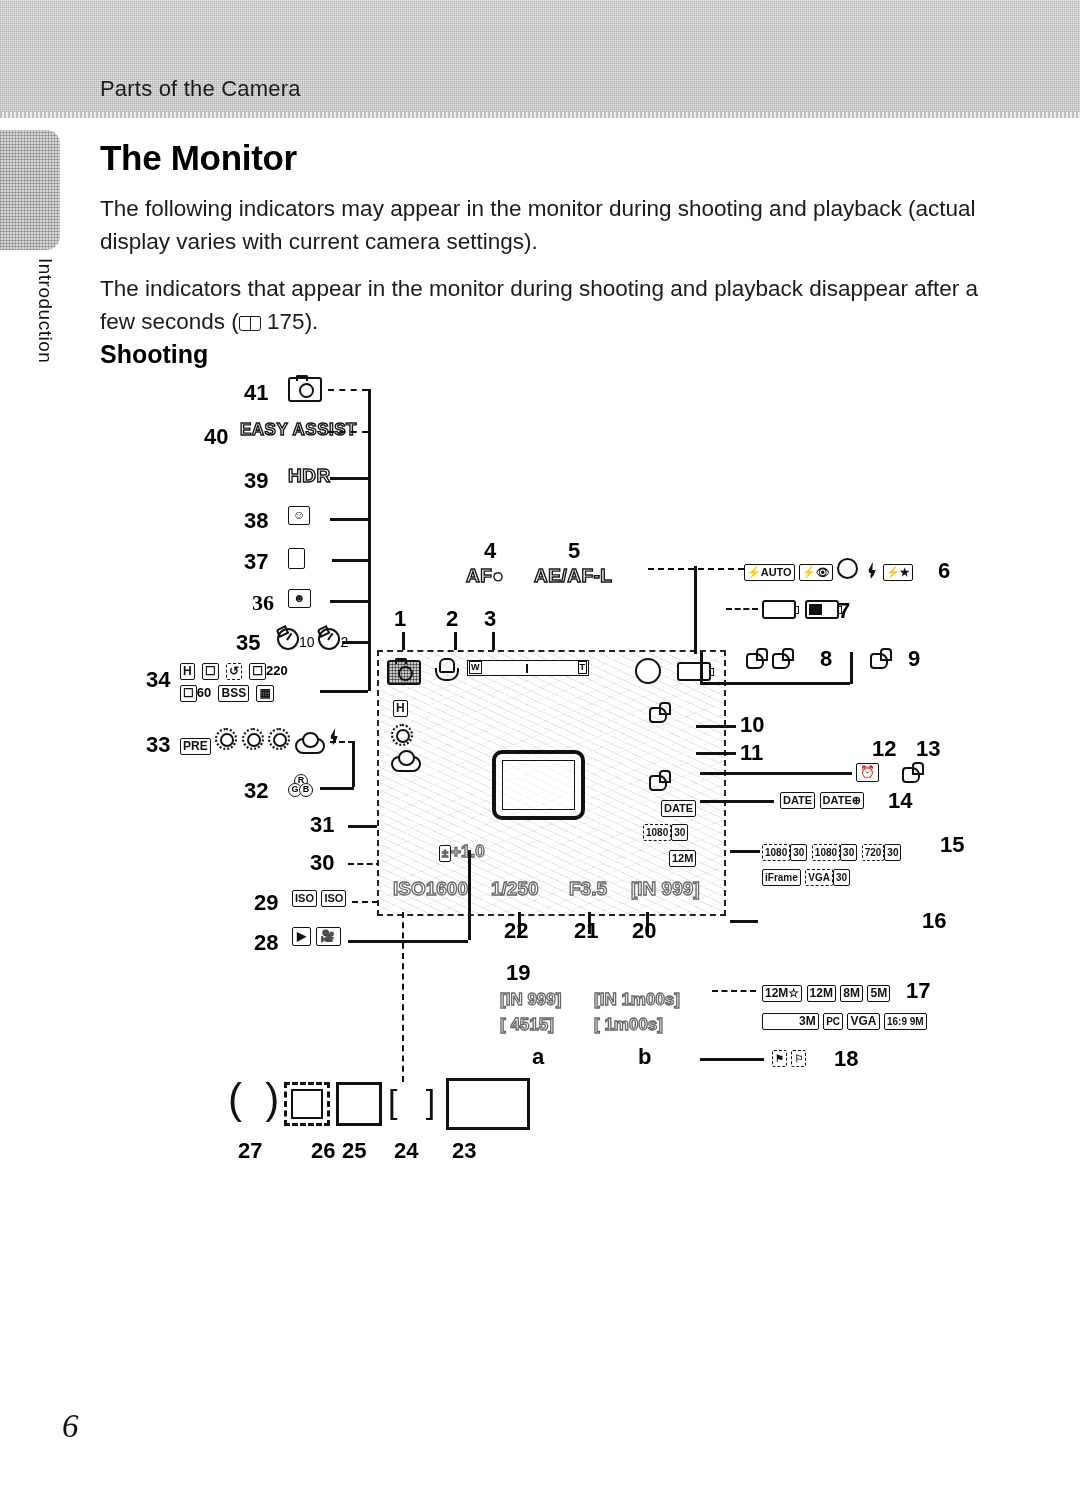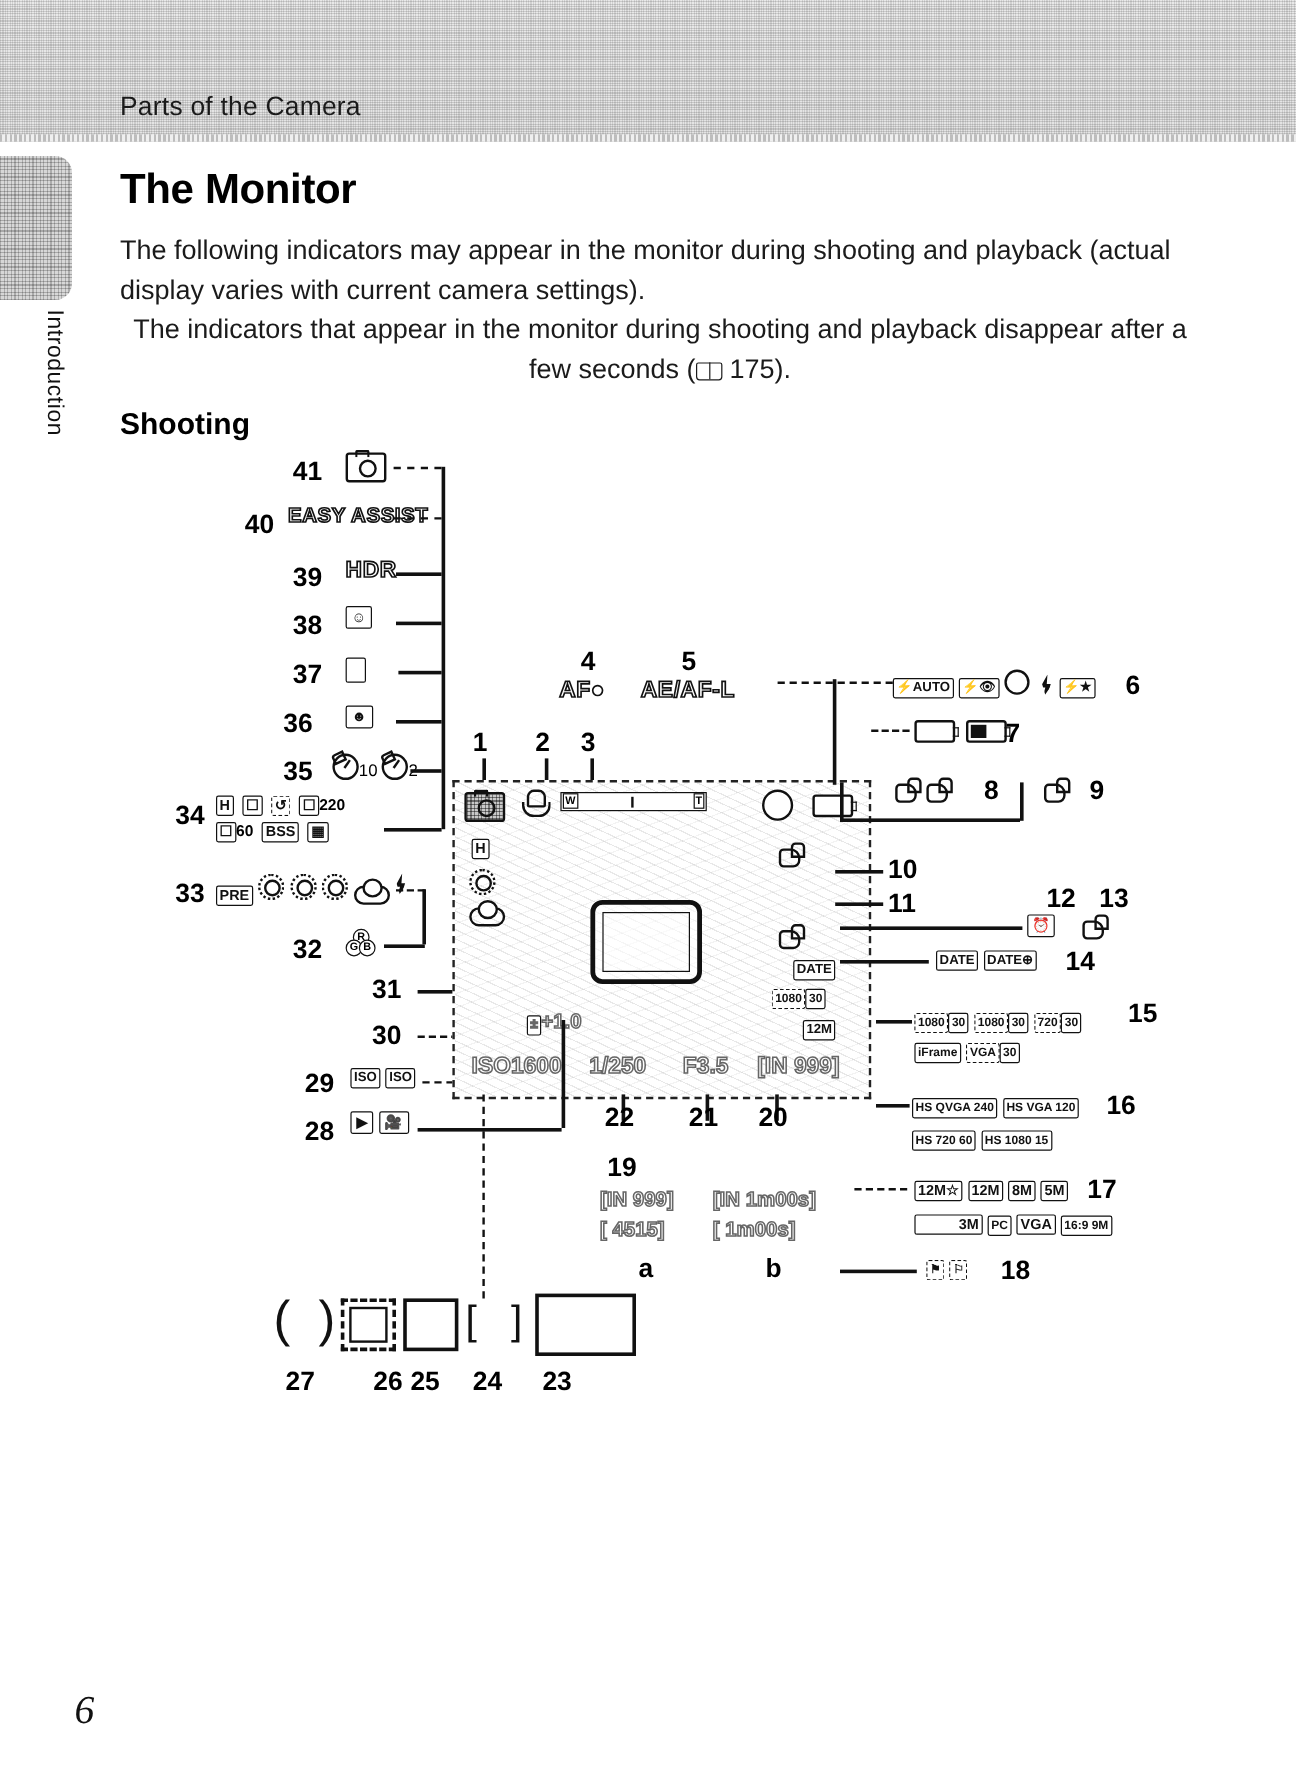--- a/index.html
+++ b/index.html
@@ -25,21 +25,21 @@
       repeating-linear-gradient(0deg, rgba(0,0,0,.22) 0 1px, rgba(0,0,0,0) 1px 3px),
       repeating-linear-gradient(90deg, rgba(0,0,0,.20) 0 1px, rgba(0,0,0,0) 1px 3px),
       #d7d7d7;}
   .side-label{position:absolute;left:34px;top:258px;font-size:19px;
     writing-mode:vertical-rl;color:#111;letter-spacing:.5px;}
 
   
   .h1{position:absolute;left:100px;top:138px;font-size:35px;font-weight:bold;letter-spacing:-.3px;}
   .para{position:absolute;left:100px;width:900px;font-size:22.5px;line-height:33px;color:#1b1b1b;}
   .p1{top:192px;}
-  .p2{top:258px;text-align:center;}
+  .p2{top:272px;}
   .h2{position:absolute;left:100px;top:340px;font-size:25px;font-weight:bold;}
 
   .book-ico{display:inline-block;width:22px;height:16px;vertical-align:-2px;position:relative;}
   .book-ico:before{content:"";position:absolute;inset:1px 0 0 0;border:1.6px solid #1b1b1b;
      border-radius:2px 2px 3px 3px;}
   .book-ico:after{content:"";position:absolute;left:50%;top:1px;width:1.6px;height:14px;background:#1b1b1b;}
 
   
   .diagram{position:absolute;left:0;top:360px;width:1080px;height:820px;}
 
@@ -179,21 +179,21 @@
   <div class="num" style="left:244px;top:148px;">38</div>
   <div style="position:absolute;left:288px;top:145px;">
     <span class="ibox" style="padding:1px 4px;">☺</span></div>
   <div class="lnh ln" style="left:330px;top:158px;width:38px;"></div>
 
   <div class="num" style="left:244px;top:189px;">37</div>
   <div style="position:absolute;left:288px;top:188px;">
     <span class="stack"><span class="ibox" style="padding:2px 6px;">&nbsp;</span></span></div>
   <div class="lnh ln" style="left:332px;top:199px;width:36px;"></div>
 
-  <div class="num" style="left:236px;top:230px;">36</div>
+  <div class="num" style="left:252px;top:230px;font-family:Liberation Serif, serif;">36</div>
   <div style="position:absolute;left:288px;top:228px;">
     <span class="ibox" style="padding:1px 4px;">☻</span></div>
   <div class="lnh ln" style="left:330px;top:240px;width:38px;"></div>
 
   <div class="num" style="left:236px;top:270px;">35</div>
   <div style="position:absolute;left:277px;top:268px;font-size:14px;">
     <span class="timerico"></span><span>10</span>
     <span class="timerico"></span><span>2</span>
   </div>
   <div class="lnh ln" style="left:342px;top:281px;width:26px;"></div>
@@ -354,26 +354,20 @@
   <div style="position:absolute;left:762px;top:478px;line-height:25px;">
     <span class="ibox dash" style="font-size:10px;">1080</span><span class="ibox" style="font-size:10px;">30</span>
     <span class="ibox dash" style="font-size:10px;">1080</span><span class="ibox" style="font-size:10px;">30</span>
     <span class="ibox dash" style="font-size:10px;">720</span><span class="ibox" style="font-size:10px;">30</span><br>
     <span class="ibox" style="font-size:10px;">iFrame</span>
     <span class="ibox dash" style="font-size:10px;">VGA</span><span class="ibox" style="font-size:10px;">30</span>
   </div>
   <div class="num" style="left:940px;top:472px;">15</div>
 
   <div class="lnh ln" style="left:730px;top:560px;width:28px;"></div>
-  <div style="position:absolute;left:760px;top:548px;line-height:27px;">
-    <span class="ibox" style="font-size:10px;">HS QVGA 240</span>
-    <span class="ibox" style="font-size:10px;">HS VGA 120</span><br>
-    <span class="ibox" style="font-size:10px;">HS 720 60</span>
-    <span class="ibox" style="font-size:10px;">HS 1080 15</span>
-  </div>
   <div class="num" style="left:922px;top:548px;">16</div>
 
   <div class="dash-h" style="left:712px;top:630px;width:44px;"></div>
   <div style="position:absolute;left:762px;top:618px;line-height:28px;">
     <span class="ibox" style="font-size:12px;">12M☆</span>
     <span class="ibox" style="font-size:12px;">12M</span>
     <span class="ibox" style="font-size:12px;">8M</span>
     <span class="ibox" style="font-size:12px;">5M</span><br>
     <span class="ibox" style="font-size:12px;padding-left:36px;">3M</span>
     <span class="ibox" style="font-size:10px;">PC</span>

